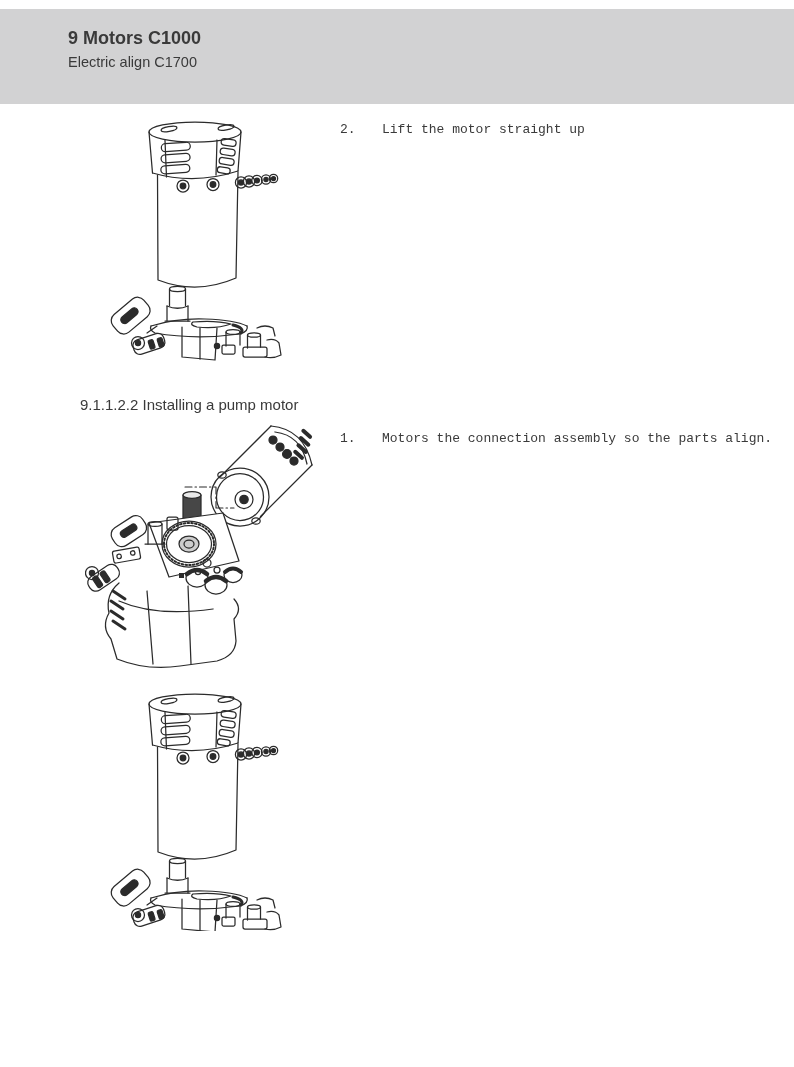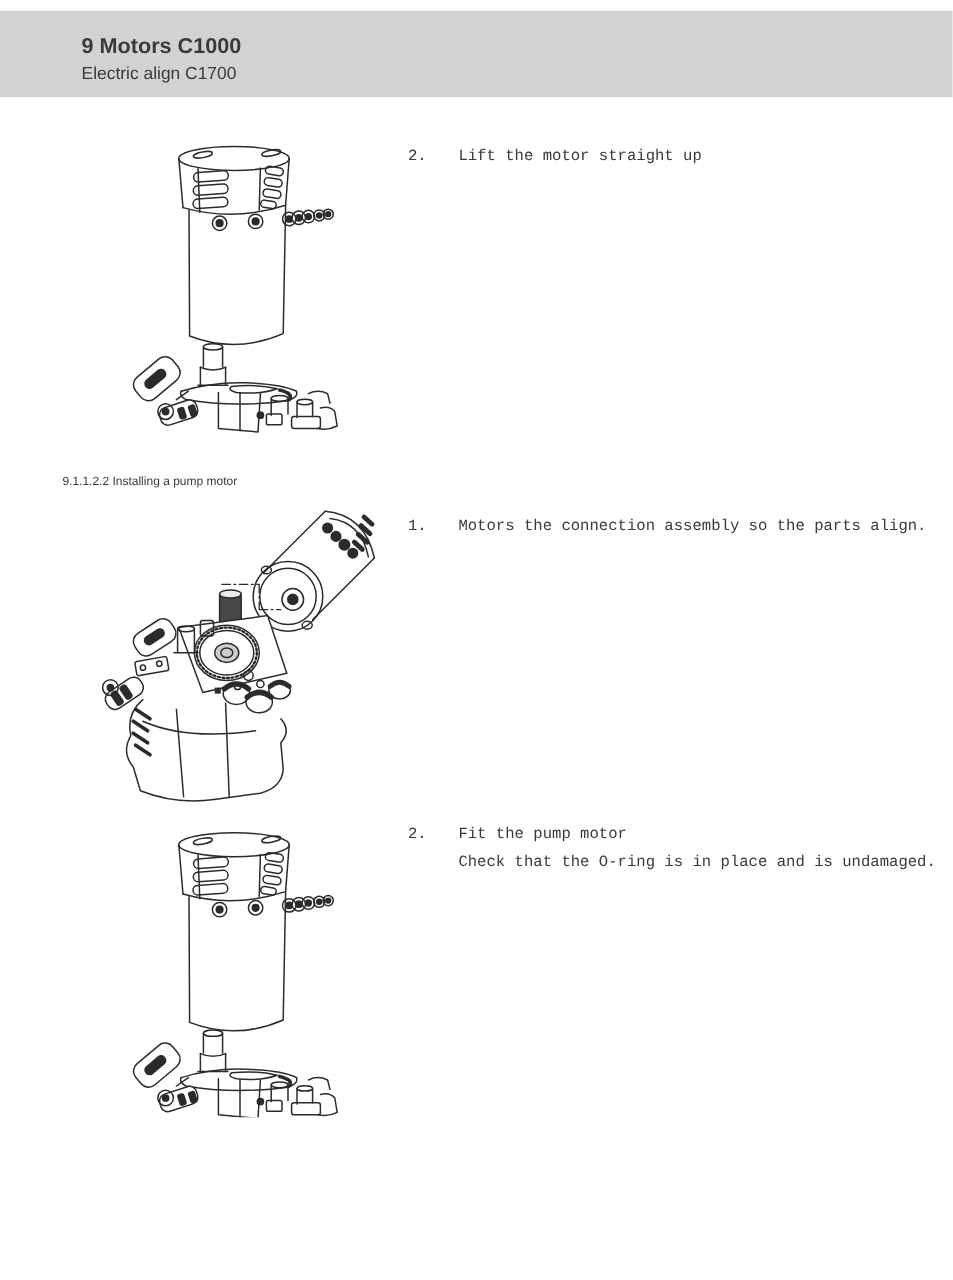--- a/index.html
+++ b/index.html
@@ -1,26 +1,26 @@
 <!DOCTYPE html>
 <html><head>
 <meta charset="utf-8">
 <style>
   html,body{margin:0;padding:0;background:#fff;}
   .page{position:relative;width:794px;height:1067px;background:#fff;overflow:hidden;
         font-family:"Liberation Sans", sans-serif;color:#3a3a3a;}
-  .band{position:absolute;left:0;top:9px;width:794px;height:72px;background:#d2d2d3;}
+  .band{position:absolute;left:0;top:9px;width:794px;height:95px;background:#d2d2d3;}
   .band-title{position:absolute;left:68px;top:19px;font-size:18px;font-weight:bold;line-height:1.2;}
   .band-subtitle{position:absolute;left:68px;top:45px;font-size:14.5px;line-height:1.2;}
   .fig{position:absolute;margin:0;padding:0;}
   .fig svg{display:block;}
   .step{position:absolute;left:340px;font-size:13px;line-height:1.18;white-space:nowrap;font-family:Liberation Mono, monospace;}
   .step .num{display:inline-block;width:42px;}
   .step .note{display:block;margin-left:42px;margin-top:9px;}
-  .section-heading{position:absolute;left:52px;top:396px;margin:0;font-size:10px;
+  .section-heading{position:absolute;left:80px;top:396px;margin:0;font-size:15px;
         font-weight:normal;line-height:1.2;text-align:right;}
 </style>
 </head>
 <body>
 
 <svg width="0" height="0" style="position:absolute" aria-hidden="true">
   <defs>
     <symbol id="sym-motor-vertical" viewBox="0 0 195 250">
       <g fill="none" stroke="#2b2b2b" stroke-width="1.25" stroke-linecap="round" stroke-linejoin="round">
 
@@ -220,18 +220,14 @@
   <div class="step" style="top:431px;">
     <span class="num">1.</span><span class="txt">Motors the connection assembly so the parts align.</span>
   </div>
 
   <figure class="fig" style="left:105px;top:686px;width:195px;height:245px;overflow:hidden;">
     <svg width="195" height="250" role="img" aria-label="pump-motor-positioned-above-pump-unit">
       <use href="#sym-motor-vertical"></use>
     </svg>
   </figure>
 
-  <div class="step" style="top:687px;">
-    <span class="num">2.</span><span class="txt">Fit the pump motor</span>
-    <span class="note">Check that the O-ring is in place and is undamaged.</span>
-  </div>
 
 </div>
 
 </body></html>

